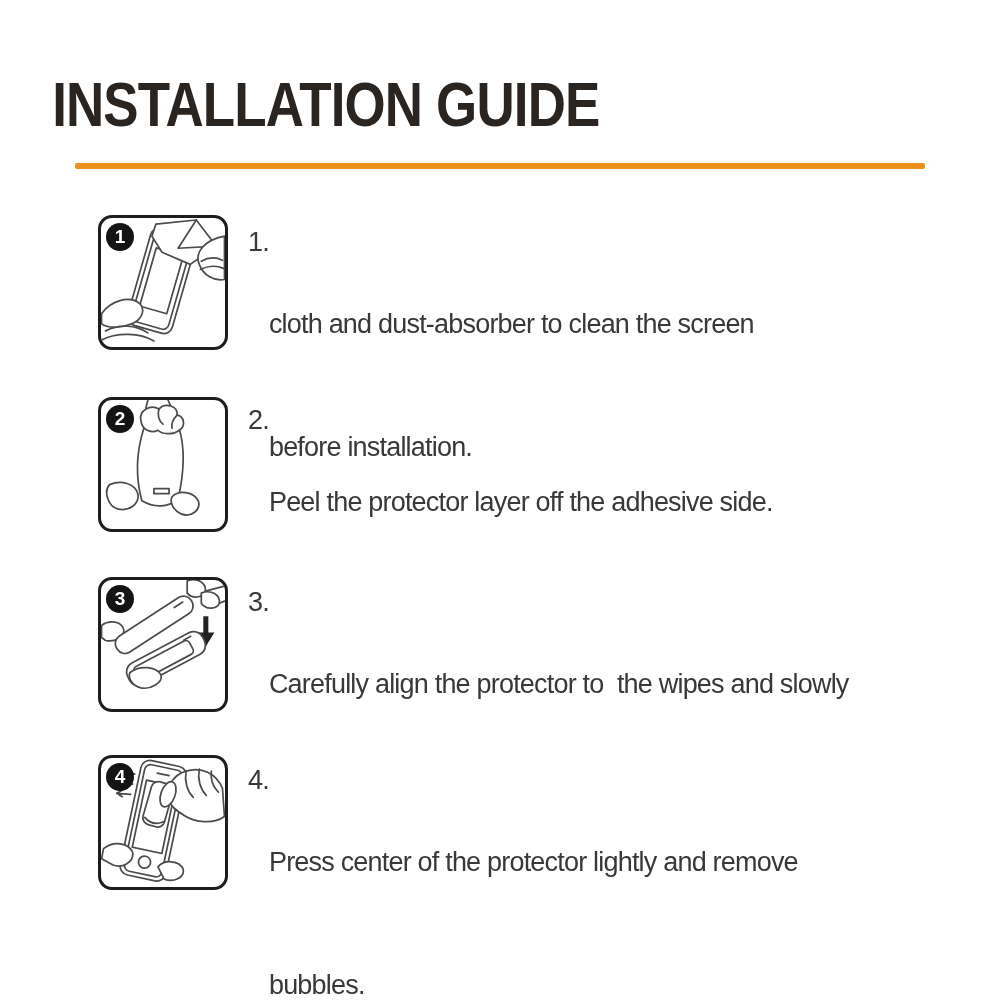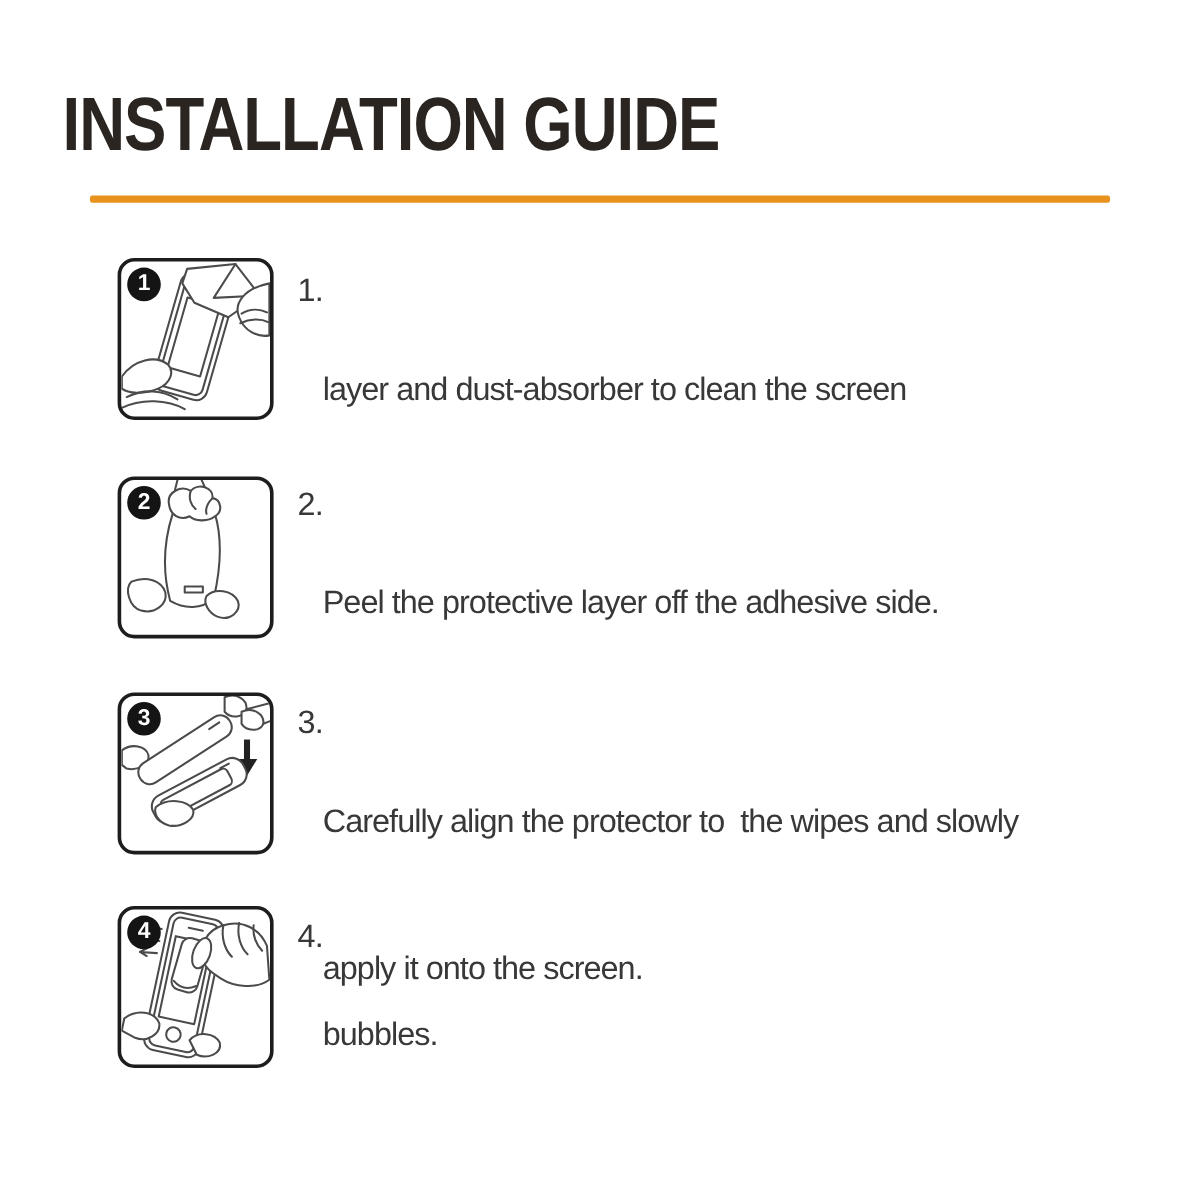--- a/index.html
+++ b/index.html
@@ -106,21 +106,22 @@
           <path d="M98,51 C106,47 115,47 121,50"></path>
           <path d="M0,95 C10,81 28,77 38,85 C44,91 40,101 30,105 C18,110 5,109 0,105 Z" fill="#ffffff"></path>
           <path d="M4,112 C18,105 34,106 46,114"></path>
           <path d="M0,121 C16,113 38,114 52,122"></path>
         </g>
       </svg>
     </div>
     <div class="step-text" style="top:7px">
       <span class="num">1.</span>
       <div class="lines">
-        <div class="line">layer and dust-absorber to clean the screen</div>
+        <div class="line">cloth and dust-absorber to clean the screen</div>
+        <div class="line">before installation.</div>
       </div>
     </div>
   </div>
 
   <div class="step" style="top:397px">
     <div class="illus-box">
       <div class="badge">
         <span>2</span>
       </div>
       <svg viewBox="0 0 122 128">
@@ -132,21 +133,21 @@
           <path d="M57,9 C55,15 57,21 61,24"></path>
           <path d="M75,15 C71,19 69,24 70,28"></path>
           <path d="M8,84 C20,79 33,83 36,93 C38,103 27,111 16,108 C6,105 2,90 8,84 Z" fill="#ffffff"></path>
           <path d="M70,96 C77,89 91,91 96,100 C99,109 89,117 79,113 C72,110 67,102 70,96 Z" fill="#ffffff"></path>
         </g>
       </svg>
     </div>
     <div class="step-text" style="top:3px">
       <span class="num">2.</span>
       <div class="lines">
-        <div class="line">Peel the protective layer off the adhesive side.</div>
+        <div class="line">Peel the protector layer off the adhesive side.</div>
       </div>
     </div>
   </div>
 
   <div class="step" style="top:577px">
     <div class="illus-box">
       <div class="badge">
         <span>3</span>
       </div>
       <svg viewBox="0 0 122 128">
@@ -169,21 +170,20 @@
             <path d="M88,70 L96,70"></path>
           </g>
           <path d="M28,92 C38,84 54,86 59,94 C61,102 49,109 39,107 C31,105 26,98 28,92 Z" fill="#ffffff"></path>
         </g>
       </svg>
     </div>
     <div class="step-text" style="top:5px">
       <span class="num">3.</span>
       <div class="lines">
         <div class="line">Carefully align the protector to  the wipes and slowly</div>
-        <div class="line">apply it onto the screen.</div>
       </div>
     </div>
   </div>
 
   <div class="step" style="top:755px">
     <div class="illus-box">
       <div class="badge">
         <span>4</span>
       </div>
       <svg viewBox="0 0 122 128">
@@ -208,18 +208,19 @@
           <path d="M109,13 C108,21 111,29 116,34"></path>
           <ellipse cx="66" cy="36" rx="7" ry="13" transform="rotate(20 66 36)" fill="#ffffff"></ellipse>
           <path d="M2,90 C12,82 27,84 31,94 C32,103 21,110 11,106 L0,100 Z" fill="#ffffff"></path>
           <path d="M56,108 C63,100 77,102 81,110 C83,119 71,124 62,120 Z" fill="#ffffff"></path>
         </g>
       </svg>
     </div>
     <div class="step-text" style="top:5px">
       <span class="num">4.</span>
       <div class="lines">
+        <div class="line">Press center of the protector lightly and remove</div>
         <div class="line">bubbles.</div>
       </div>
     </div>
   </div>
 
 </div>
 
 </body></html>

